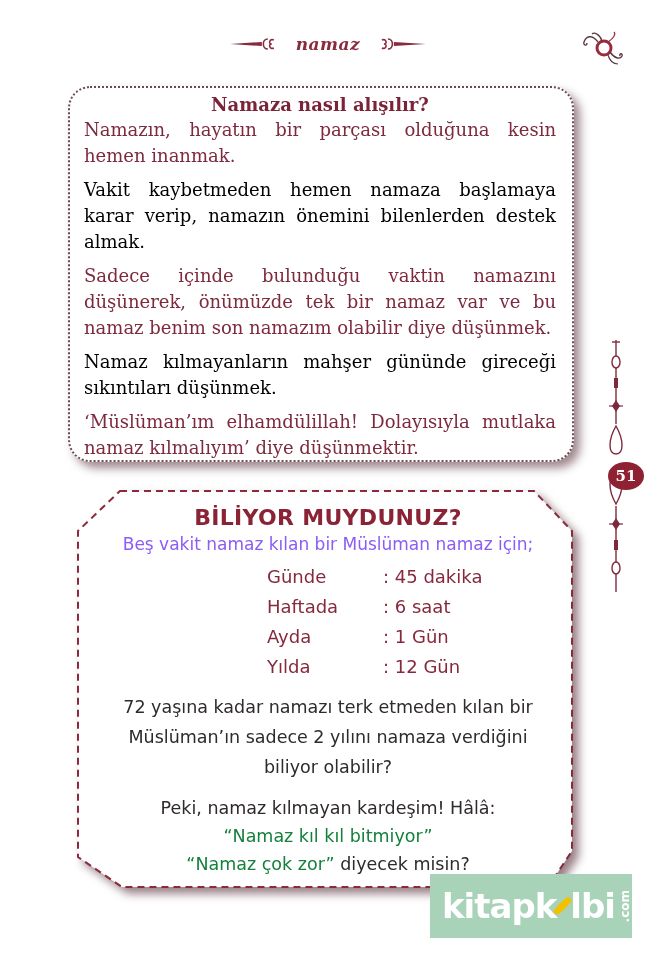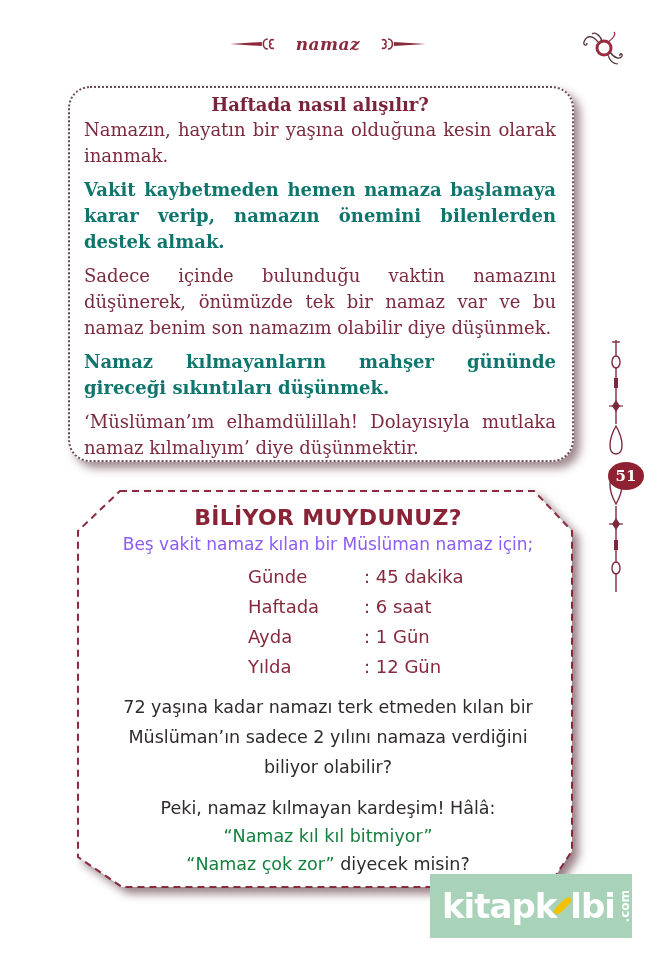--- a/index.html
+++ b/index.html
@@ -64,21 +64,21 @@
       color: #7b2338;
     }
     .box1 p {
       margin: 0 0 8px 0;
       font-family: "DejaVu Serif", serif;
       font-size: 18px;
       line-height: 26px;
       text-align: justify;
     }
     .c-maroon { color: #7d2a3e; }
-    .c-dark { color: #0f766e; font-weight: bold; }
+    .c-dark { color: #000000; }
 
     
     .side-orn {
       position: absolute;
       left: 596px;
       top: 330px;
       width: 40px;
       height: 270px;
     }
     .page-num {
@@ -137,21 +137,21 @@
     .stats {
       margin: 8px 0 0 166px;
       text-align: left;
     }
     .stat-row {
       display: flex;
       font-size: 18px;
       line-height: 30px;
       color: #86293d;
     }
-    .stat-row .lbl { width: 116px; }
+    .stat-row .lbl { width: 116px; margin-left: 19px; }
     .box2 .para {
       margin: 10px 0 0 0;
       font-size: 17.5px;
       line-height: 30px;
       color: #2f2a2b;
     }
     .box2 .para2 {
       margin: 12px 0 0 0;
       font-size: 17.5px;
       line-height: 28px;
@@ -212,22 +212,22 @@
 <svg class="corner-ornament" viewBox="0 0 50 40">
   <circle cx="26" cy="20" r="7" fill="none" stroke="#9a2a3c" stroke-width="3"></circle>
   <path d="M20 14 C14 6 8 8 6 14 M6 14 C5 18 9 18 9 15" stroke="#5a3a40" stroke-width="1.4" fill="none"></path>
   <path d="M24 13 C22 6 16 4 14 6" stroke="#5a3a40" stroke-width="1.2" fill="none"></path>
   <path d="M32 24 C36 30 42 32 44 28 M44 28 C45 25 41 25 42 28" stroke="#5a3a40" stroke-width="1.4" fill="none"></path>
   <path d="M30 27 C32 34 36 36 40 36" stroke="#5a3a40" stroke-width="1.2" fill="none"></path>
   <path d="M30 14 C36 10 38 6 36 4" stroke="#9a2a3c" stroke-width="1.2" fill="none"></path>
 </svg>
 
 <div class="box1">
-  <h2>Haftada nasıl alışılır?</h2>
-  <p class="c-maroon">Namazın, hayatın bir yaşına olduğuna kesin olarak inanmak.</p>
+  <h2>Namaza nasıl alışılır?</h2>
+  <p class="c-maroon">Namazın, hayatın bir parçası olduğuna kesin hemen inanmak.</p>
   <p class="c-dark">Vakit kaybetmeden hemen namaza başlamaya karar verip, namazın önemini bilenlerden destek almak.</p>
   <p class="c-maroon">Sadece içinde bulunduğu vaktin namazını düşünerek, önümüzde tek bir namaz var ve bu namaz benim son namazım olabilir diye düşünmek.</p>
   <p class="c-dark">Namaz kılmayanların mahşer gününde gireceği sıkıntıları düşünmek.</p>
   <p class="c-maroon">‘Müslüman’ım elhamdülillah! Dolayısıyla mutlaka namaz kılmalıyım’ diye düşünmektir.</p>
 </div>
 
 <svg class="side-orn" viewBox="0 0 40 270">
   <g stroke="#7d2a3e" fill="none" stroke-width="1.4">
     <line x1="20" y1="10" x2="20" y2="26"></line>
     <line x1="16" y1="12" x2="24" y2="12"></line>

